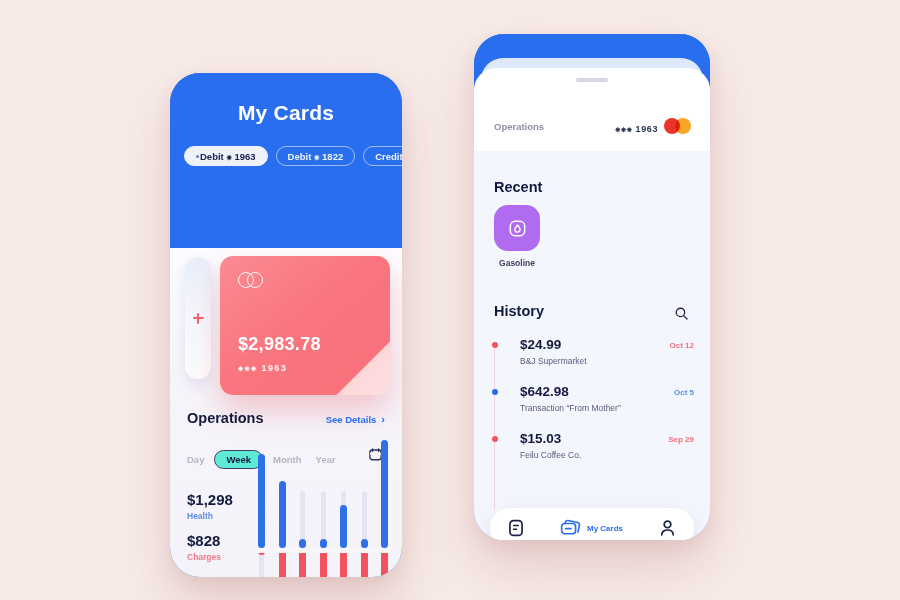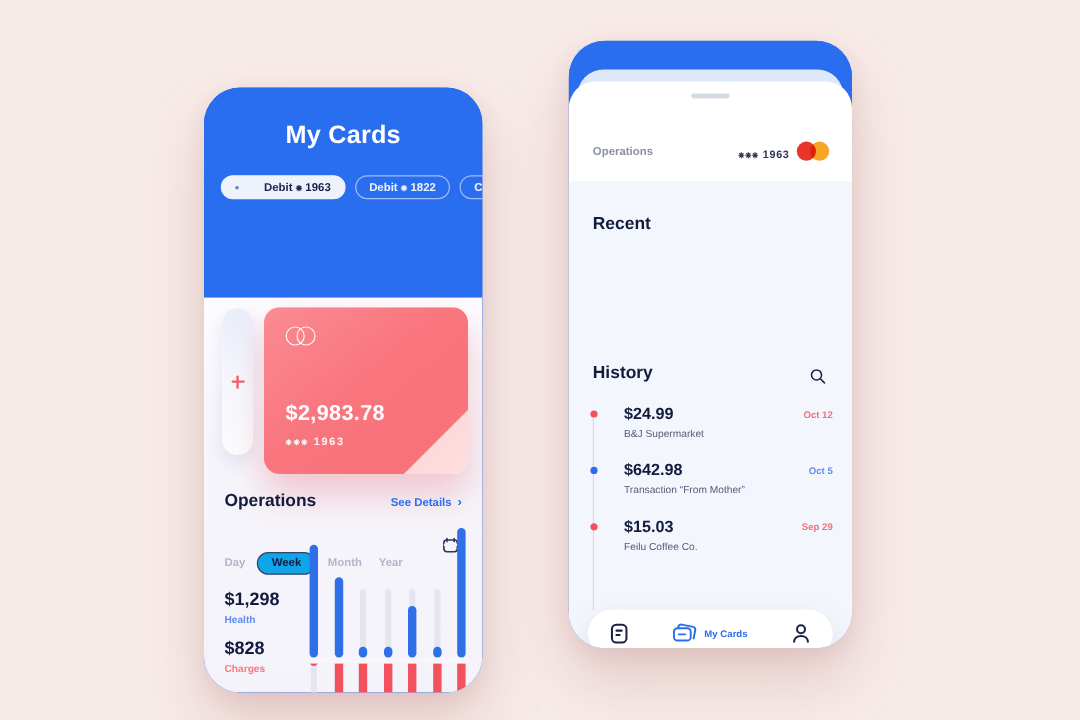--- a/index.html
+++ b/index.html
@@ -37,21 +37,21 @@
     display: flex; gap: 8px;
     white-space: nowrap;
   }
   .pill {
     height: 20px; line-height: 19px;
     padding: 0 11px;
     border-radius: 11px;
     font-size: 9.5px; font-weight: bold;
     border: 1px solid rgba(255,255,255,0.55);
     color: rgba(255,255,255,0.92);
-    display: flex; align-items: center; gap: 21px;
+    display: flex; align-items: center; gap: 1px;
   }
   .pill.active {
     background: #eef2fb;
     border-color: #eef2fb;
     color: #1b2250;
   }
   .pill .dot {
     width: 3px; height: 3px; border-radius: 50%;
     background: #6f7cb0; display: inline-block;
   }
@@ -130,22 +130,22 @@
     display: flex; align-items: center; gap: 14px;
   }
   .tab {
     font-size: 9.5px; font-weight: bold; color: #b3b6c8;
   }
   .tab.active {
     color: #141c40;
     border: 1px solid #3a4268;
     border-radius: 11px;
     padding: 3px 11px;
-    margin: 12px -4px;
-    background: #0ea5e9;
+    margin: 2px -4px;
+    background: #5eead4;
   }
   .cal-icon {
     position: absolute; right: 19px; top: 374px;
     width: 15px; height: 15px;
   }
 
   
   .stat-income-val {
     position: absolute; left: 17px; top: 418px;
     font-size: 15px; font-weight: bold; color: #121a3e;
@@ -404,20 +404,29 @@
     <div class="rp-cardno">⁕⁕⁕ 1963</div>
     <div class="mc-logo">
       <i class="red"></i>
         <i class="yel"></i>
     </div>
 
     <div class="rp-body">
       <div class="sec-recent">Recent</div>
 
       <div class="cats">
+        <div class="cat">
+          <div class="cat-tile" style="background:#b06bf0;">
+            <svg width="23" height="23" viewBox="0 0 24 24" fill="none">
+              <rect x="4.5" y="4.5" width="15" height="15" rx="5" stroke="#fff" stroke-width="1.6"></rect>
+              <path d="M12 8.4c1.7 1.9 2.8 3.2 2.8 4.6a2.8 2.8 0 0 1-5.6 0c0-1.4 1.1-2.7 2.8-4.6z" stroke="#fff" stroke-width="1.5" stroke-linejoin="round"></path>
+            </svg>
+          </div>
+          <div class="cat-lbl">Gasoline</div>
+        </div>
       </div>
 
       <div class="sec-history">History</div>
       <div class="search-ic">
         <svg width="15" height="15" viewBox="0 0 20 20" fill="none">
           <circle cx="8.6" cy="8.6" r="5.6" stroke="#1b2145" stroke-width="1.7"></circle>
           <path d="M12.8 12.8 17.4 17.4" stroke="#1b2145" stroke-width="1.7" stroke-linecap="round"></path>
         </svg>
       </div>
 

